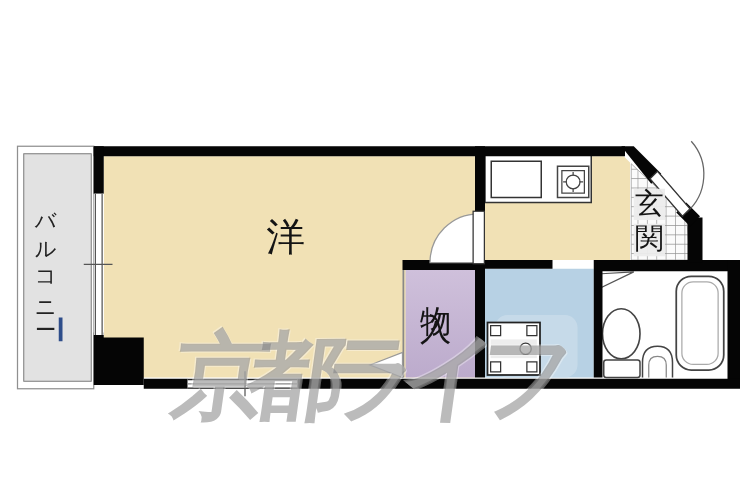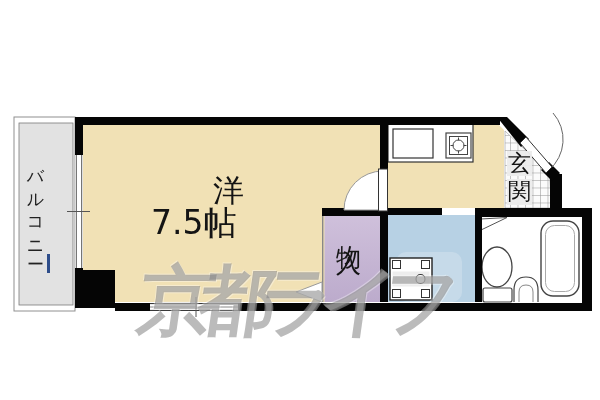--- a/index.html
+++ b/index.html
@@ -132,21 +132,20 @@
     <path d="M383,171 A39,39 0 0 0 344,210 L383,210 Z" fill="#ffffff" stroke="#999999" stroke-width="1"></path>
     <rect x="378.5" y="169" width="9" height="42" fill="#ffffff" stroke="#333333" stroke-width="1"></rect>
     <polygon points="296,292 322,282 322,302" fill="#ffffff" stroke="#999999" stroke-width="1"></polygon>
     <path d="M549,170 A40,40 0 0 0 553,113" fill="none" stroke="#666666" stroke-width="1"></path>
     <polygon points="520,143 526,137 552,167 546,173" fill="#ffffff" stroke="#333333" stroke-width="1"></polygon>
   </g>
 </svg>
 
   <div class="lbl vert balcony-lbl">バルコニー</div>
   <div class="lbl roomtype-lbl">洋</div>
-  <div class="lbl roomsize-lbl">7.5帖</div>
   <div class="lbl vert closet-lbl">物入</div>
   <div class="entrance-lbl">
     <span>玄</span>
     <span>関</span>
   </div>
 
   <div class="watermark">京都ライフ</div>
 </div>
 
 </body></html>

